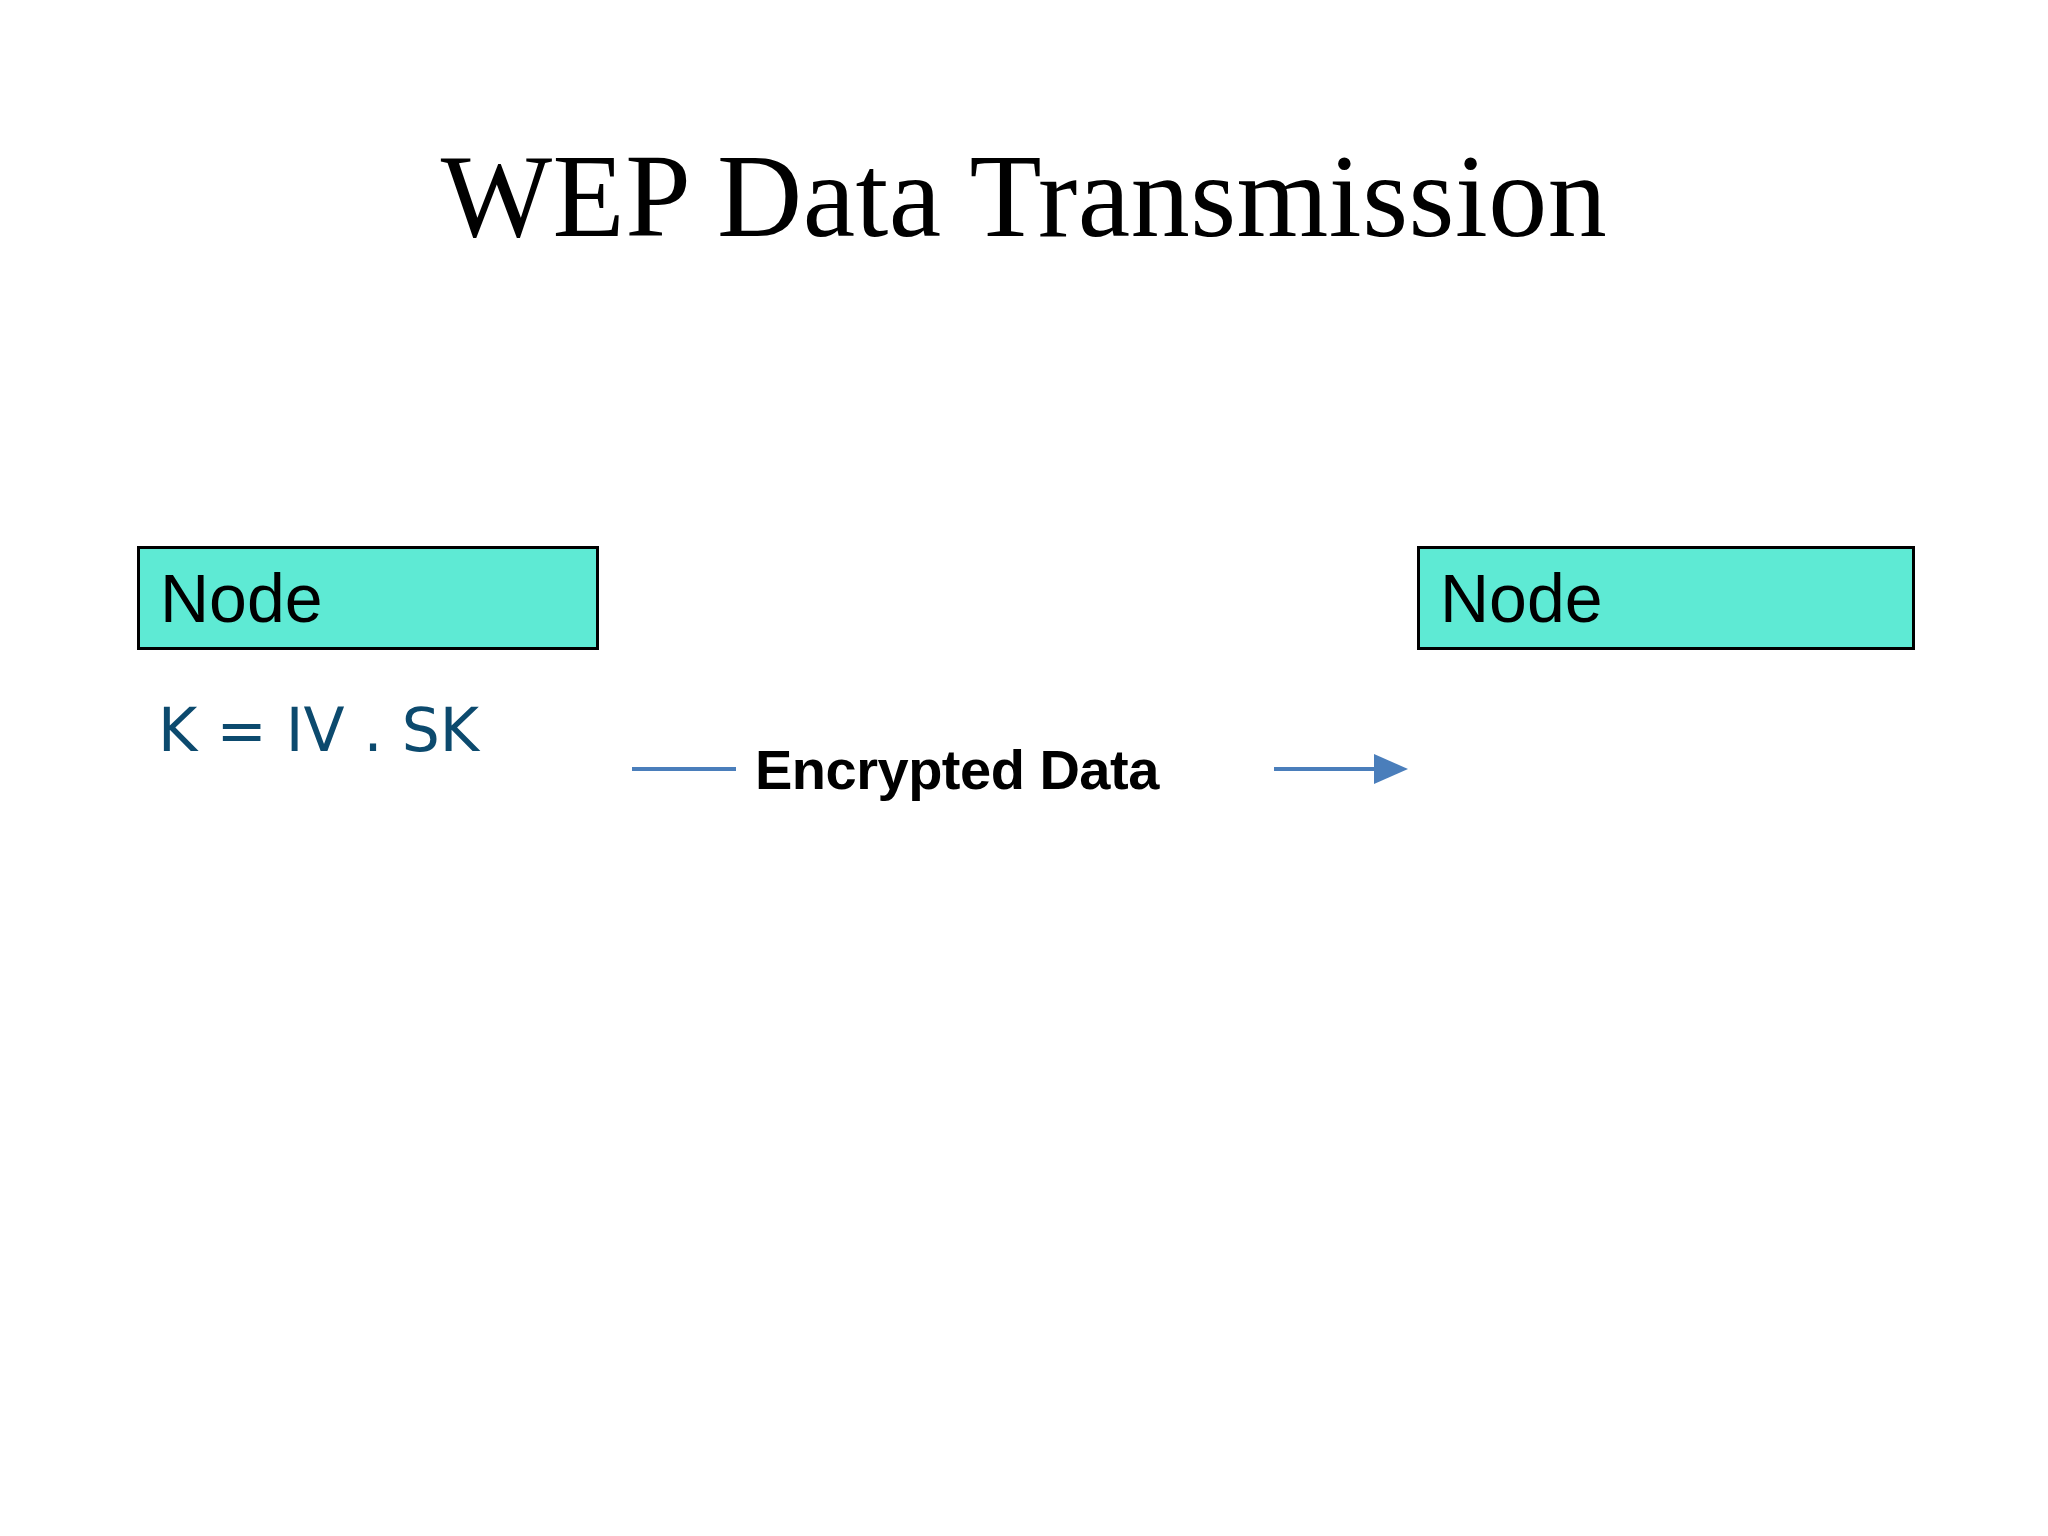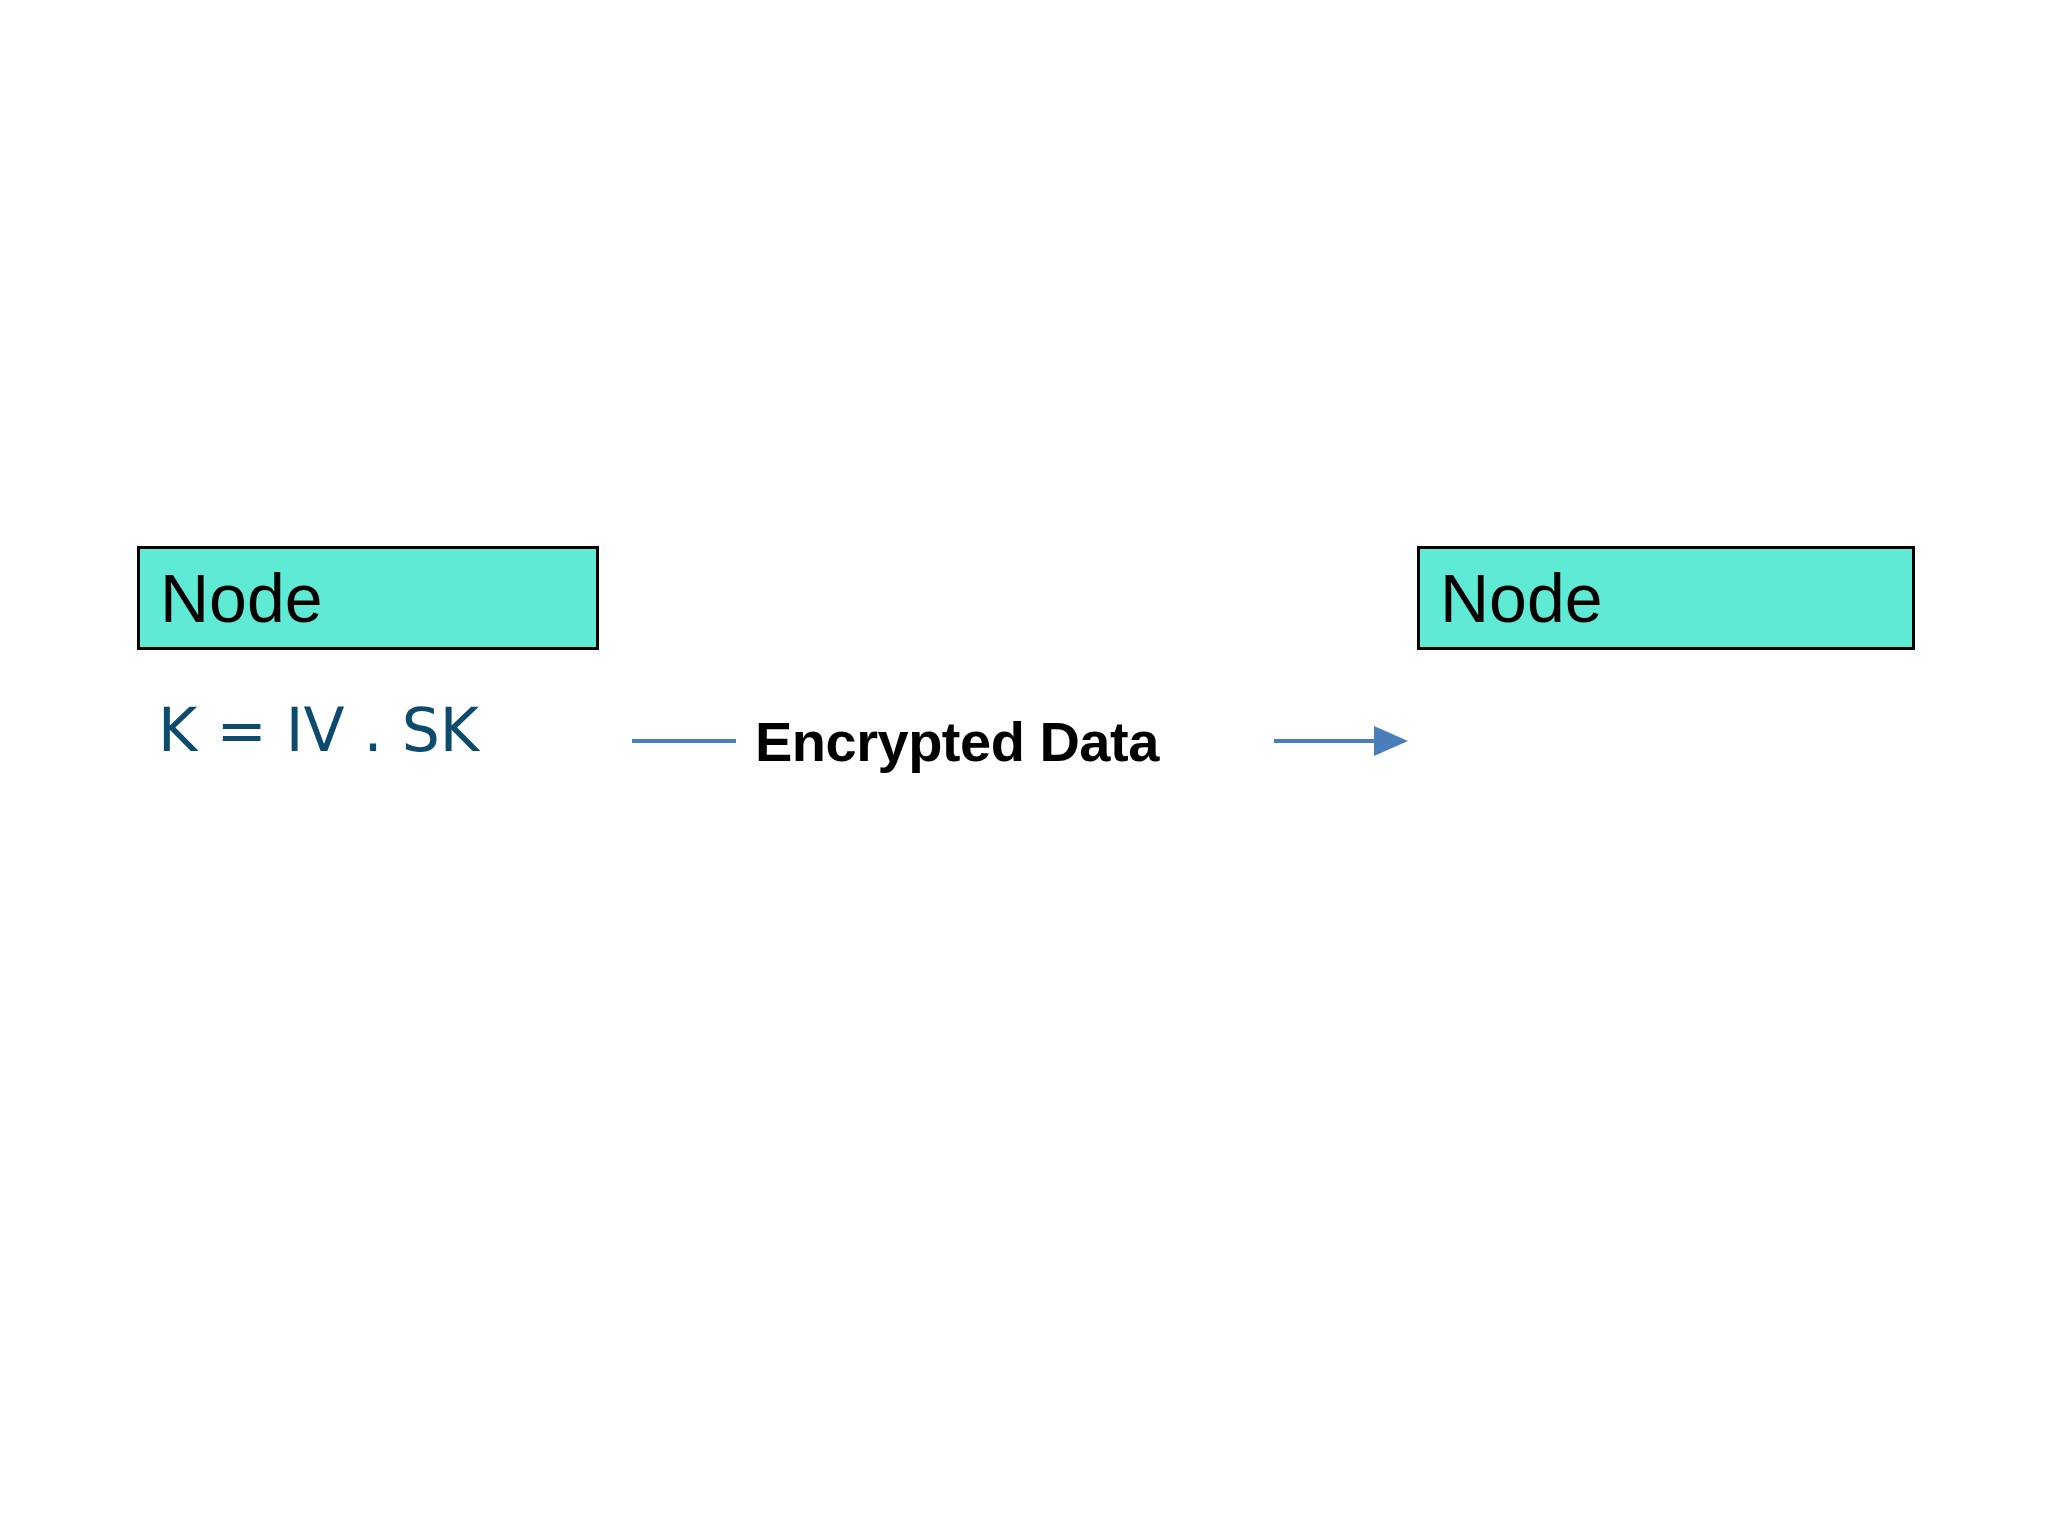--- a/index.html
+++ b/index.html
@@ -80,21 +80,21 @@
     line-height: 1;
     color: #0c4a6e;
     font-weight: 400;
     white-space: nowrap;
   }
 
   
   .arrow-row {
     position: absolute;
     left: 630px;
-    top: 711px;
+    top: 739px;
     width: 780px;
     height: 62px;
   }
   .arrow-line-left {
     position: absolute;
     left: 2px;
     top: 28px;
     width: 104px;
     height: 4px;
     background: #4A7EBB;
@@ -128,20 +128,21 @@
     border-top: 15px solid transparent;
     border-bottom: 15px solid transparent;
     border-left: 34px solid #4A7EBB;
   }
 </style>
 </head>
 <body>
 
 <div class="slide">
 
+  <div class="slide-title">WEP Data Transmission</div>
 
   <div class="node-box" id="node-left">
     <span class="node-label">Node</span>
   </div>
 
   <div class="node-box" id="node-right">
     <span class="node-label">Node</span>
   </div>
 
   <div class="key-expression">K = IV . SK</div>

